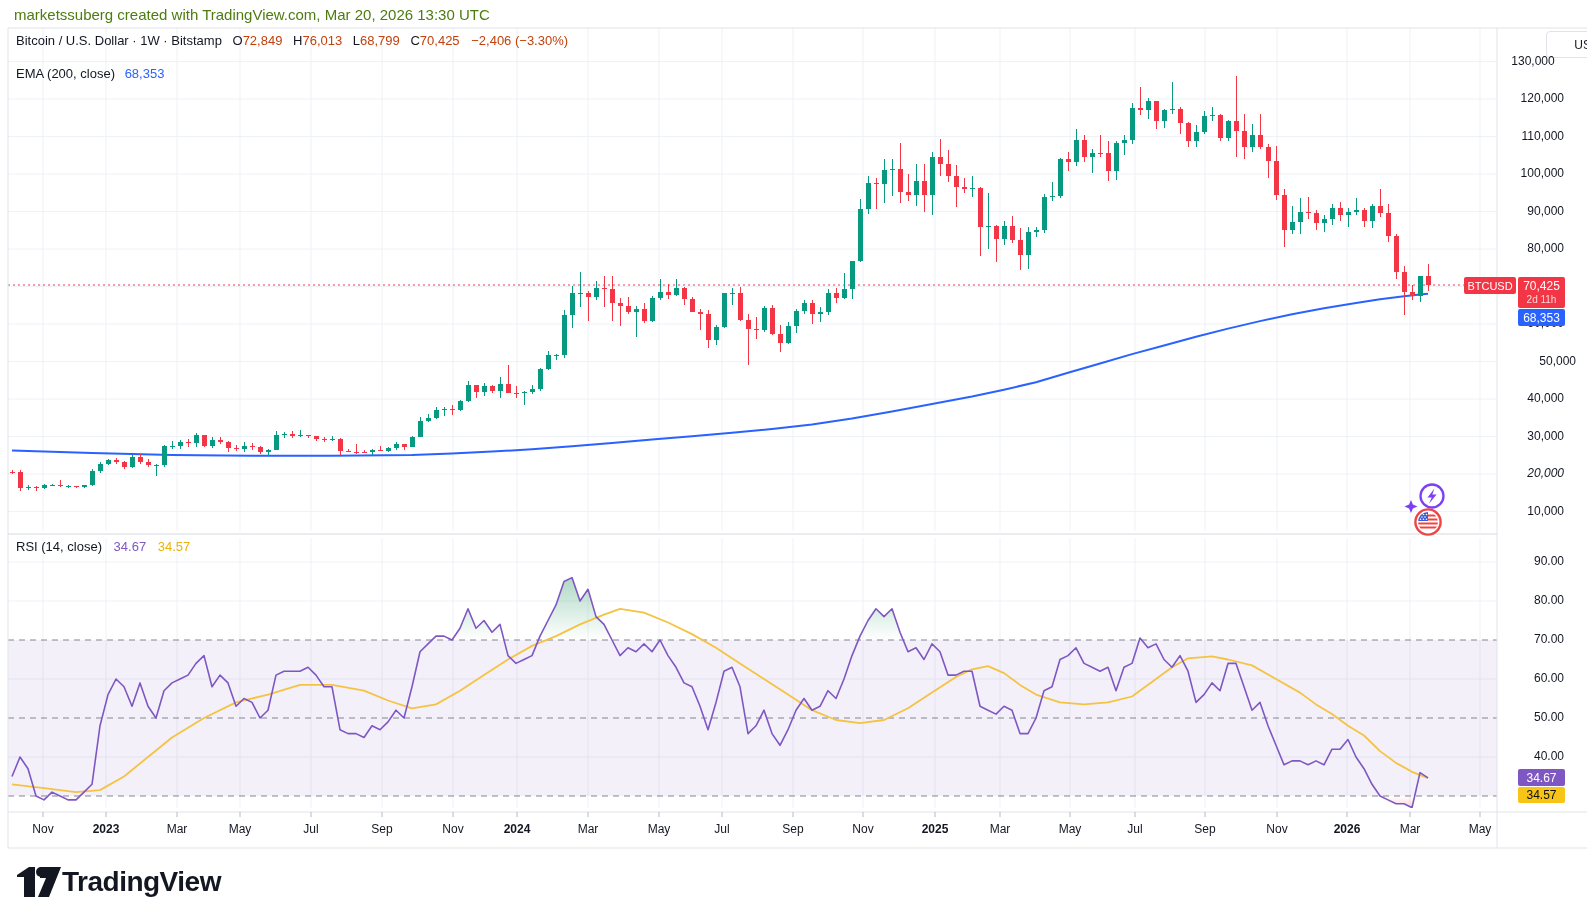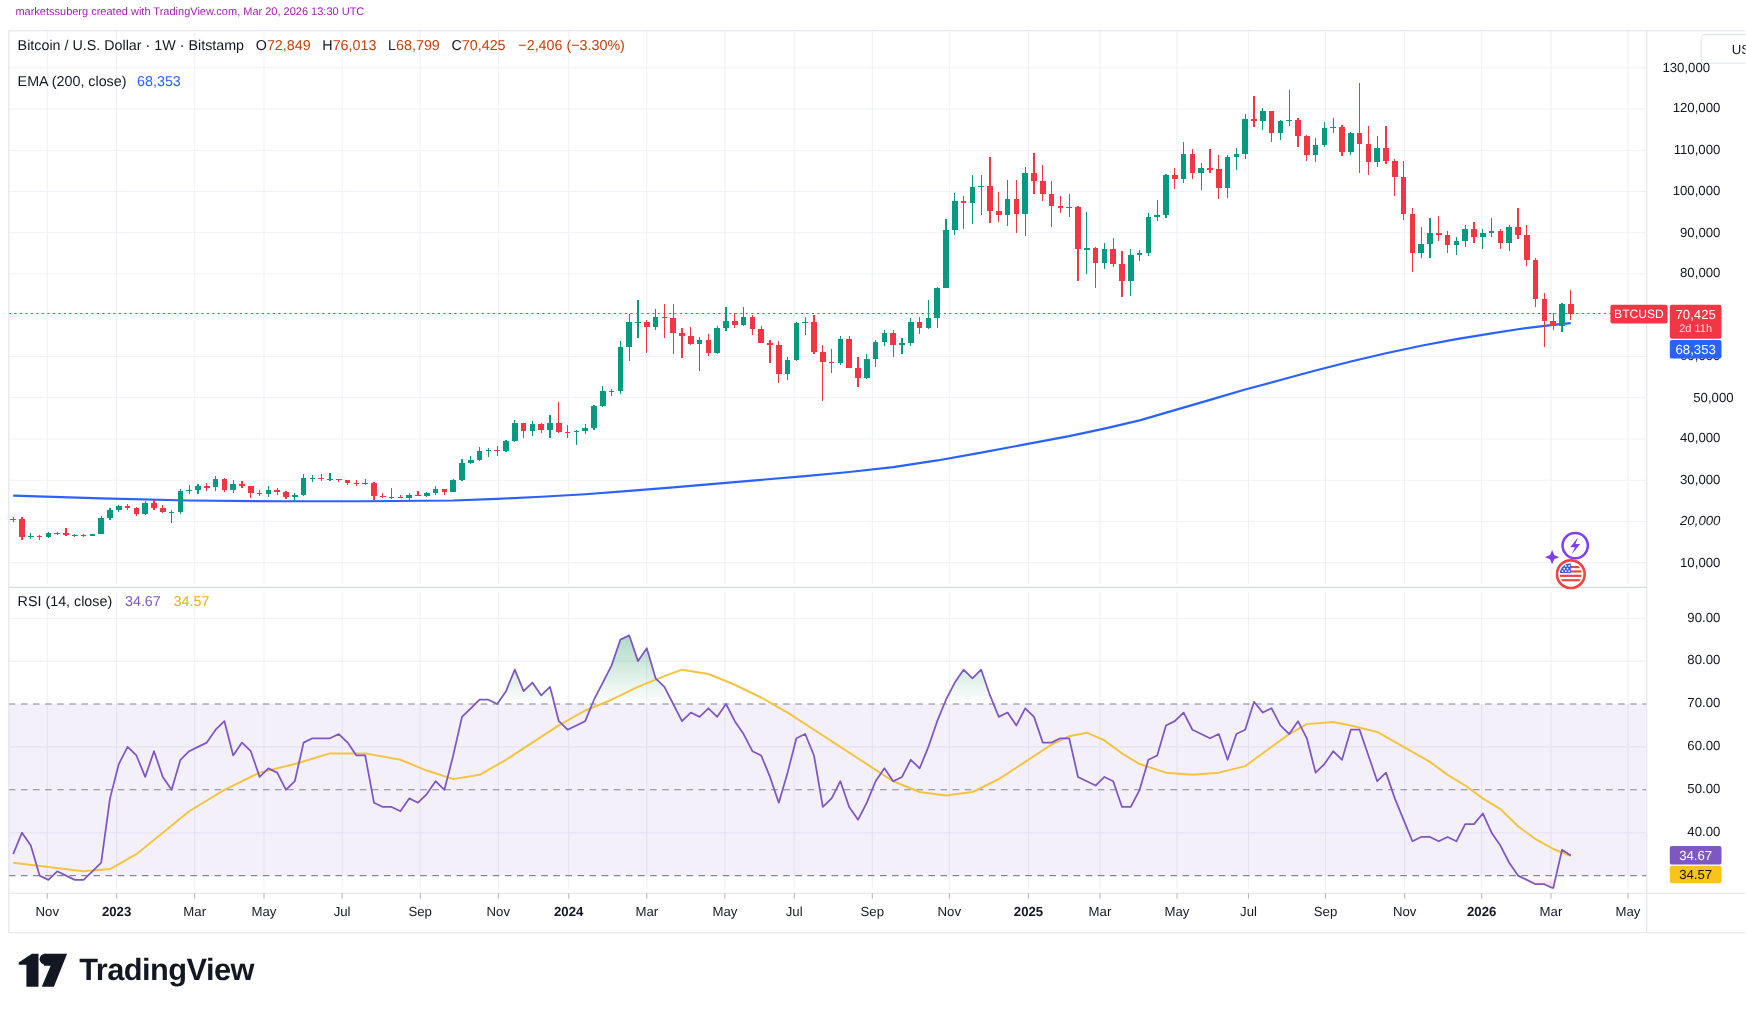--- a/index.html
+++ b/index.html
@@ -1,20 +1,20 @@
 <!DOCTYPE html>
 <html><head>
 <meta charset="utf-8">
 <style>
   html,body{margin:0;padding:0;background:#fff;}
   #app{position:relative;width:1587px;height:917px;background:#fff;overflow:hidden;
        font-family:"Liberation Sans",sans-serif;color:#131722;}
   .abs{position:absolute;}
   #plot{position:absolute;left:0;top:0;}
-  #attribution{left:14px;top:6px;font-size:10px;color:#a21caf;white-space:nowrap;}
+  #attribution{left:14px;top:6px;font-size:15px;color:#4d7c0f;white-space:nowrap;}
   .legend{left:16px;font-size:13px;white-space:nowrap;}
   #legend-main{top:33px;}
   #legend-ema{top:66px;}
   #legend-rsi{top:539px;}
   .lg-dark{color:#131722;}
   .lg-red{color:#c2410c;}
   .lg-blue{color:#2962ff;margin-left:6px;}
   .lg-purple{color:#7e57c2;margin-left:8px;}
   .lg-yellow{color:#eab308;margin-left:8px;}
   .ohlc-l{margin-left:7px;color:#131722;}
@@ -27,21 +27,21 @@
          align-items:center;justify-content:center;line-height:14px;}
   #badge-symbol{left:1464px;top:277px;width:52px;height:17px;background:#f23645;font-size:11px;}
   #badge-price{left:1518px;top:277px;width:47px;height:31px;background:#f23645;}
   #badge-price .cd{font-size:10px;color:rgba(255,255,255,.8);text-align:right;}
   #badge-ema{left:1518px;top:309px;width:47px;height:17px;background:#2962ff;}
   #badge-rsi{left:1518px;top:769px;width:47px;height:17px;background:#7e57c2;}
   #badge-rsima{left:1518px;top:787px;width:47px;height:16px;background:#f8c417;color:#111;}
   .hitzone{position:absolute;}
   #icon-spark{left:1403px;top:482px;width:44px;height:34px;}
   #icon-flag{left:1414px;top:508px;width:28px;height:28px;}
-  #footer-logo{left:16px;top:866px;display:flex;align-items:center;gap:10px;}
+  #footer-logo{left:16px;top:866px;display:flex;align-items:center;}
   #footer-logo .brand{font-size:28px;font-weight:700;letter-spacing:-0.5px;color:#131722;}
 </style>
 </head>
 <body>
 
 <div id="app">
   <div class="abs" id="attribution">marketssuberg created with TradingView.com, Mar 20, 2026 13:30 UTC</div>
 
   <svg id="plot" width="1587" height="917" viewBox="0 0 1587 917">
       <defs>

